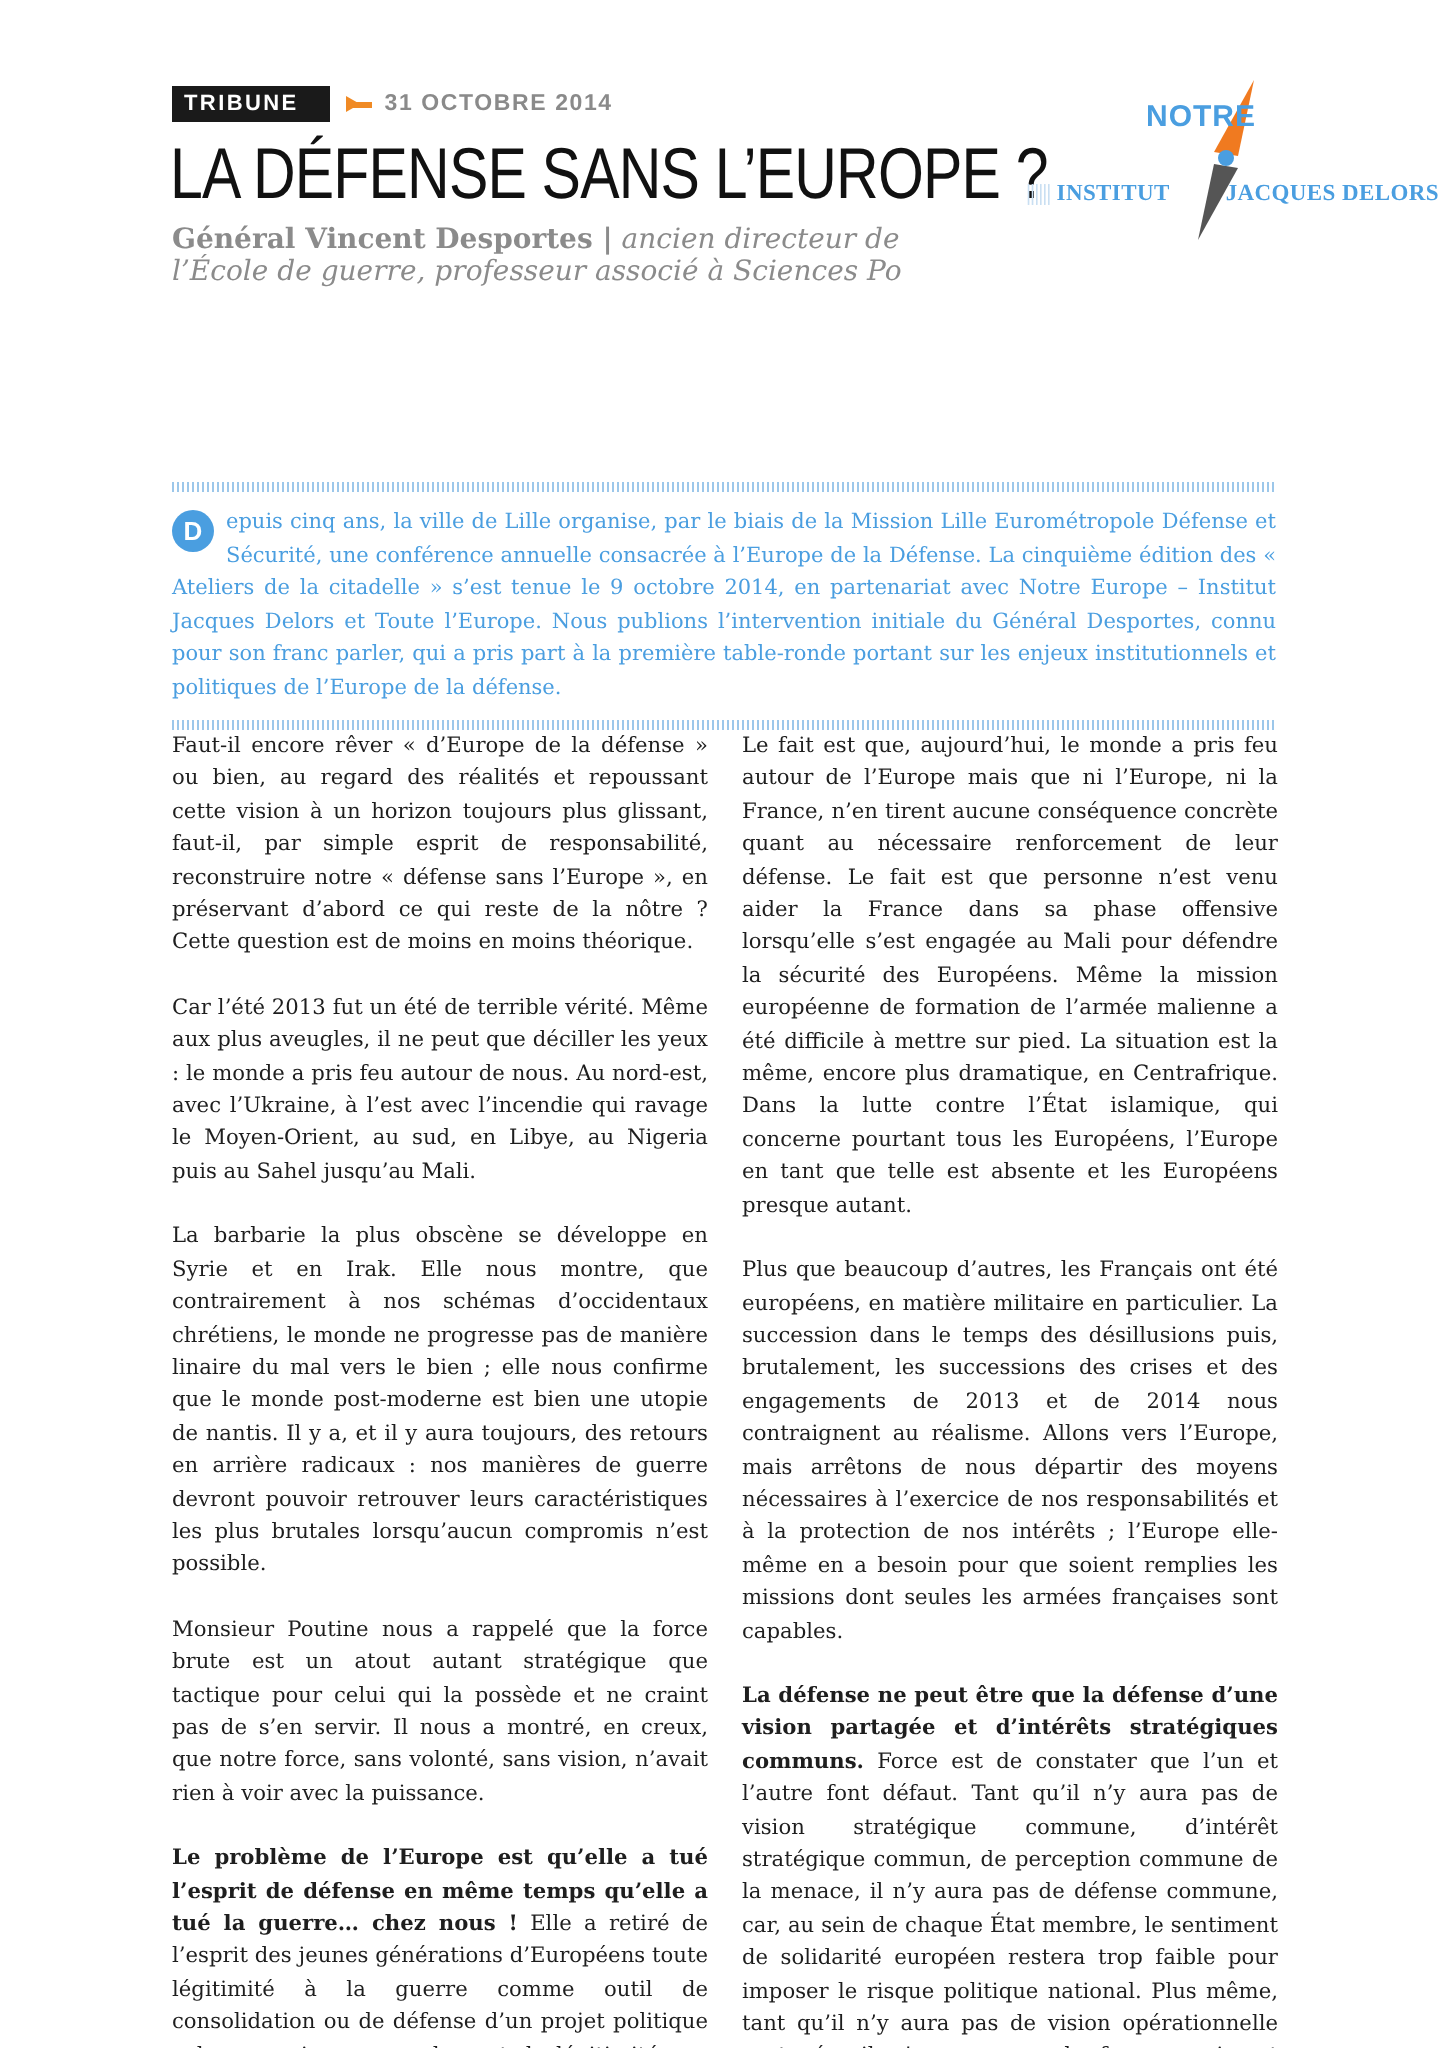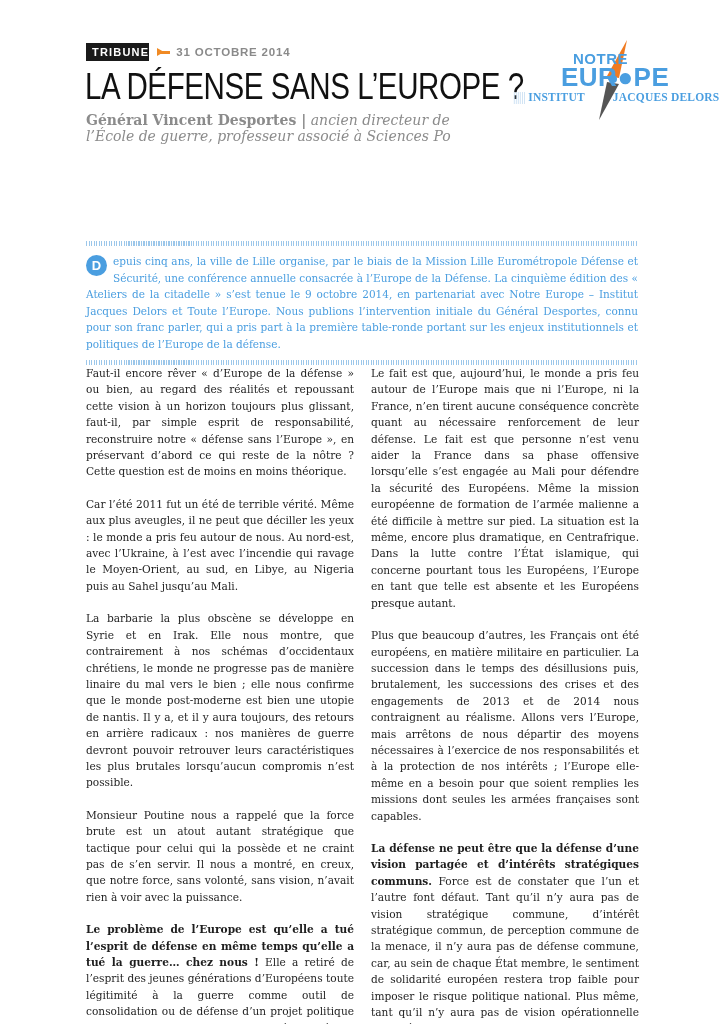--- a/index.html
+++ b/index.html
@@ -2,21 +2,21 @@
 <html><head>
   <meta charset="utf-8">
   <style>
     html, body { margin: 0; padding: 0; background: #ffffff; }
     body { width: 724px; height: 1024px; position: relative; overflow: hidden;
       font-family: "DejaVu Serif", serif; color: #1e1e1e; }
     .page { position: absolute; left: 0; top: 0; width: 724px; height: 1024px; }
 
     .header-row { position: absolute; left: 86px; top: 43px; display: flex; align-items: center; }
     .tag { background: #1a1a1a; color: #fff; font-family: "Liberation Sans", sans-serif;
-      font-weight: bold; font-size: 11px; letter-spacing: 1.2px; padding: 3px 0 2px 6px; line-height: 13px; }
+      font-weight: bold; font-size: 11px; letter-spacing: 1.2px; padding: 3px 16px 2px 6px; line-height: 13px; }
     .date-arrow { margin-left: 8px; width: 13px; height: 3px; background: #f08a24; position: relative; }
     .date-arrow:after { content: ""; position: absolute; left: 0; top: -3px; border-left: 7px solid #f08a24;
       border-top: 4.5px solid transparent; border-bottom: 4.5px solid transparent; }
     .date { margin-left: 6px; font-family: "Liberation Sans", sans-serif; font-weight: bold; font-size: 11.5px;
       color: #8a8a8a; letter-spacing: 0.8px; }
 
     .title { position: absolute; left: 85px; top: 67px; margin: 0;
       font-family: "Liberation Sans", sans-serif; font-weight: normal; font-size: 36px; line-height: 40px;
       letter-spacing: -0.5px; color: #111; transform: scaleX(0.82); transform-origin: left top; white-space: nowrap; }
 
@@ -69,41 +69,40 @@
     <span class="role">ancien directeur de l’École de guerre, professeur associé à Sciences Po</span>
   </div>
 
   <div class="logo">
     <svg class="needle" viewBox="0 0 40 80">
       <polygon points="34,0 14,36 26,38" fill="#f07a20"></polygon>
       <polygon points="14,42 26,44 6,80" fill="#555555"></polygon>
       <circle cx="20" cy="39" r="4" fill="#4a9ee0"></circle>
     </svg>
     <span class="notre">NOTRE</span>
-    <span class="europe">EUR●PE</span>
     <div class="institut-row">
       <span class="ticks">||||||</span>
       <span>INSTITUT</span>
       <span style="display:inline-block;width:22px"></span>
       <span>JACQUES DELORS</span>
     </div>
   </div>
 
   <div class="intro">
     <div class="dotline"></div>
     <div class="intro-text">
       <span class="dropcap">D</span>
       <span>epuis cinq ans, la ville de Lille organise, par le biais de la Mission Lille Eurométropole Défense et Sécurité, une conférence annuelle consacrée à l’Europe de la Défense. La cinquième édition des « Ateliers de la citadelle » s’est tenue le 9 octobre 2014, en partenariat avec Notre Europe – Institut Jacques Delors et Toute l’Europe. Nous publions l’intervention initiale du Général Desportes, connu pour son franc parler, qui a pris part à la première table-ronde portant sur les enjeux institutionnels et politiques de l’Europe de la défense.</span>
     </div>
     <div class="dotline"></div>
   </div>
 
   <div class="col col-left">
     <p><span>Faut-il encore rêver « d’Europe de la défense » ou bien, au regard des réalités et repoussant cette vision à un horizon toujours plus glissant, faut-il, par simple esprit de responsabilité, reconstruire notre « défense sans l’Europe », en préservant d’abord ce qui reste de la nôtre ? Cette question est de moins en moins théorique.</span></p>
-    <p><span>Car l’été 2011 fut un été de terrible vérité. Même aux plus aveugles, il ne peut que déciller les yeux : le monde a pris feu autour de nous. Au nord-est, avec l’Ukraine, à l’est avec l’incendie qui ravage le Moyen-Orient, au sud, en Libye, au Nigeria puis au Sahel jusqu’au Mali.</span></p>
+    <p><span>Car l’été 2013 fut un été de terrible vérité. Même aux plus aveugles, il ne peut que déciller les yeux : le monde a pris feu autour de nous. Au nord-est, avec l’Ukraine, à l’est avec l’incendie qui ravage le Moyen-Orient, au sud, en Libye, au Nigeria puis au Sahel jusqu’au Mali.</span></p>
     <p><span>La barbarie la plus obscène se développe en Syrie et en Irak. Elle nous montre, que contrairement à nos schémas d’occidentaux chrétiens, le monde ne progresse pas de manière linaire du mal vers le bien ; elle nous confirme que le monde post-moderne est bien une utopie de nantis.  Il y a, et il y aura toujours, des retours en arrière radicaux : nos manières de guerre devront pouvoir retrouver leurs caractéristiques les plus brutales lorsqu’aucun compromis n’est possible.</span></p>
     <p><span>Monsieur Poutine nous a rappelé que la force brute est un atout autant stratégique que tactique pour celui qui la possède et ne craint pas de s’en servir. Il nous a montré, en creux, que notre force, sans volonté, sans vision, n’avait rien à voir avec la puissance.</span></p>
     <p><b>Le problème de l’Europe est qu’elle a tué l’esprit de défense en même temps qu’elle a tué la guerre… chez nous !</b><span> Elle a retiré de l’esprit des jeunes générations d’Européens toute légitimité à la guerre comme outil de consolidation ou de défense d’un projet politique ; donc aussi, une grande part de légitimité aux dépenses de défense.</span></p>
   </div>
 
   <div class="col col-right">
     <p><span>Le fait est que, aujourd’hui, le monde a pris feu autour de l’Europe mais que ni l’Europe, ni la France, n’en tirent aucune conséquence concrète quant au nécessaire renforcement de leur défense. Le fait est que personne n’est venu aider la France dans sa phase offensive lorsqu’elle s’est engagée au Mali pour défendre la sécurité des Européens. Même la mission européenne de formation de l’armée malienne a été difficile à mettre sur pied. La situation est la même, encore plus dramatique, en Centrafrique. Dans la lutte contre l’État islamique, qui concerne pourtant tous les Européens, l’Europe en tant que telle est absente et les Européens presque autant.</span></p>
     <p><span>Plus que beaucoup d’autres, les Français ont été européens, en matière militaire en particulier. La succession dans le temps des désillusions puis, brutalement, les successions des crises et des engagements de 2013 et de 2014 nous contraignent au réalisme. Allons vers l’Europe, mais arrêtons de nous départir des moyens nécessaires à l’exercice de nos responsabilités et à la protection de nos intérêts ; l’Europe elle-même en a besoin pour que soient remplies les missions dont seules les armées françaises sont capables.</span></p>
     <p><b>La défense ne peut être que la défense d’une vision partagée et d’intérêts stratégiques communs.</b><span> Force est de constater que l’un et l’autre font défaut. Tant qu’il n’y aura pas de vision stratégique commune, d’intérêt stratégique commun, de perception commune de la menace, il n’y aura pas de défense commune, car, au sein de chaque État membre, le sentiment de solidarité européen restera trop faible pour imposer le risque politique national. Plus même, tant qu’il n’y aura pas  de vision opérationnelle partagée, il n’y aura pas de forces vraiment mutualisées. L’exemple des équipements blindés est frappant : quand l’Allemagne parle de blindés légers, elle pense à la classe 30 tonnes, alors que la France rêve à des véhicules inférieurs à 10 tonnes !</span></p>
   </div>

